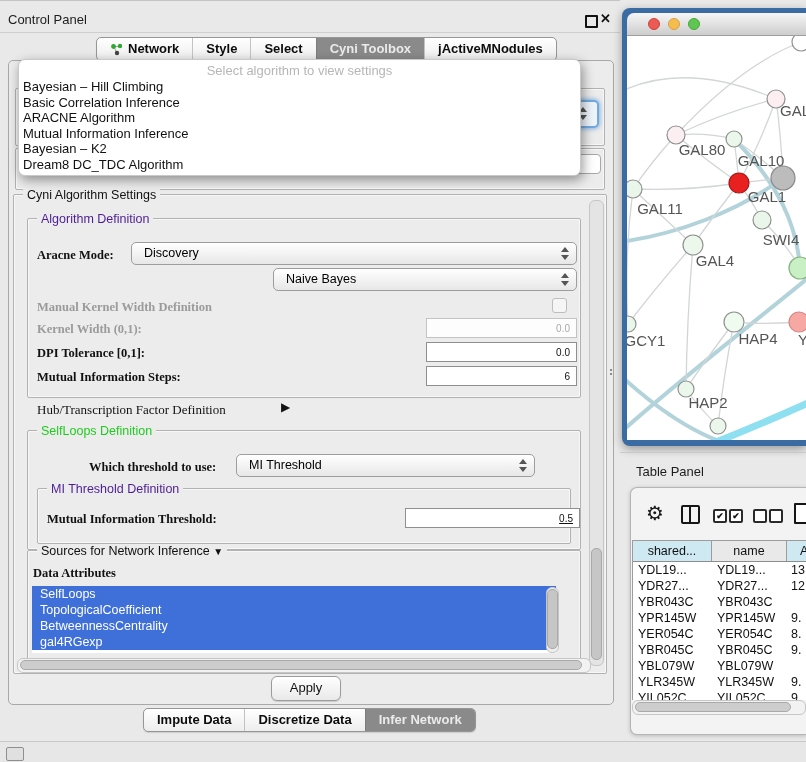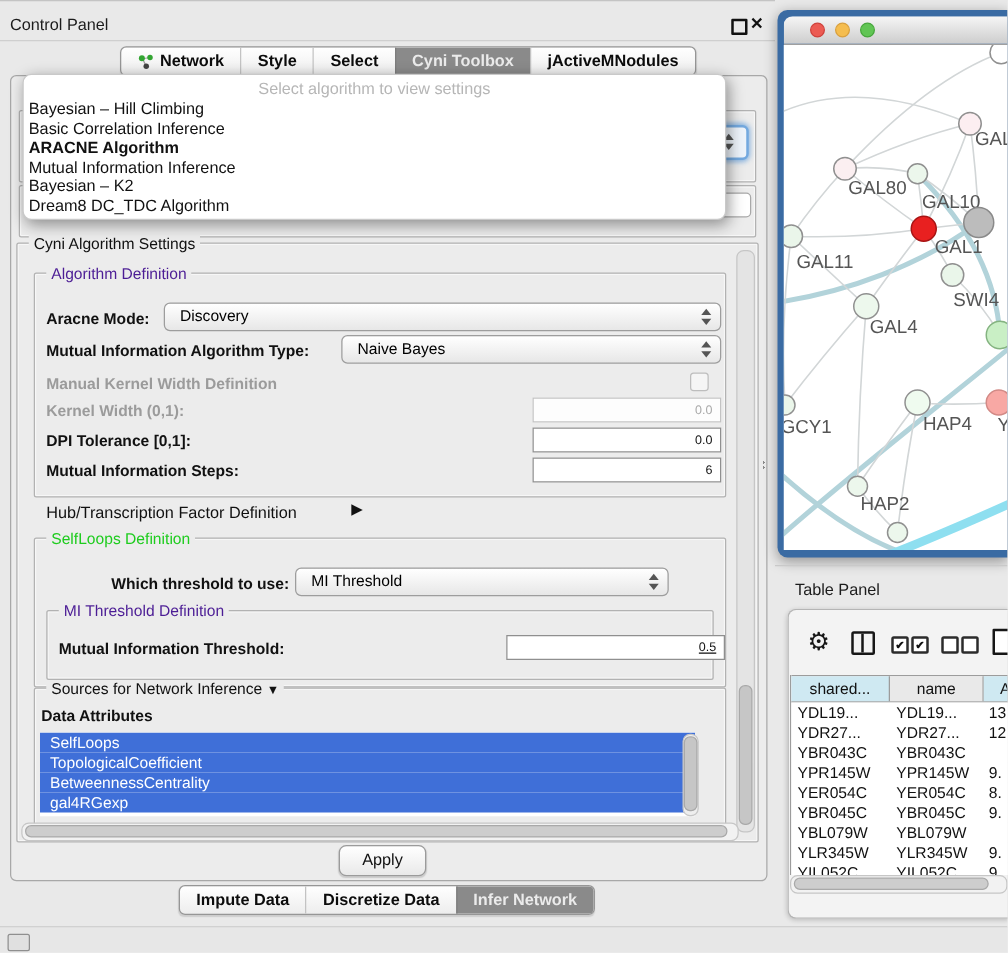--- a/index.html
+++ b/index.html
@@ -16,21 +16,21 @@
   .seg{font-size:13px;font-weight:bold;line-height:22px;padding:0 13px;border-left:1px solid #c3c3c3;color:#0c0c0c;cursor:pointer;white-space:nowrap;display:flex;align-items:center;gap:5px;}
   .seg:first-child{border-left:none;}
   .seg.sel{background:#8a8a8a;color:#ebebeb;border-left-color:#7d7d7d;}
   .cp-body{position:absolute;left:8px;top:59px;width:604px;height:643px;background:#ececec;
            border:1px solid #a8a8a8;border-radius:5px;}
   
   .fs{position:absolute;border:1px solid #b2b2b2;border-radius:2px;box-shadow:inset 0 0 0 1px rgba(255,255,255,.6);}
   .legend{position:absolute;font-size:12.5px;background:#ececec;padding:0 4px;white-space:nowrap;}
   .legend.blue{color:#4c1d95;}
   .legend.green{color:#1ecc1e;}
-  .lbl{position:absolute;font-size:12.5px;font-weight:bold;white-space:nowrap;}
+  .lbl{position:absolute;font-size:12.5px;font-weight:bold;white-space:nowrap;font-family:Liberation Serif, serif;}
   .lbl.dis{color:#9b9b9b;}
   .plain{font-weight:normal;}
   
   .combo{position:absolute;height:23px;border:1px solid #9d9d9d;border-radius:5px;
          background:linear-gradient(#ffffff,#e7e7e7);box-sizing:border-box;cursor:pointer;}
   .combo-text{position:absolute;left:12px;top:0;line-height:21px;font-size:12.5px;color:#000;}
   .combo-arrows{position:absolute;right:7px;top:3px;width:9px;height:15px;}
   .arr-up{position:absolute;left:1px;top:1px;width:0;height:0;border-left:4px solid transparent;border-right:4px solid transparent;border-bottom:5px solid #555;}
   .arr-dn{position:absolute;left:1px;bottom:1px;width:0;height:0;border-left:4px solid transparent;border-right:4px solid transparent;border-top:5px solid #555;}
   .tin{position:absolute;height:20px;line-height:20px;background:#fff;border:1px solid #8f8f8f;
@@ -43,21 +43,21 @@
   .sb-thumb-v{position:absolute;width:9px;background:#c6c6c6;border:1px solid #a9a9a9;border-radius:5px;}
   .sb-h{position:absolute;background:#f2f2f2;border:1px solid #c6c6c6;border-radius:6px;}
   .sb-thumb-h{position:absolute;height:8px;background:#cdcdcd;border:1px solid #a9a9a9;border-radius:5px;}
   .btn{position:absolute;height:23px;line-height:21px;border:1px solid #9b9b9b;border-radius:6px;
        background:linear-gradient(#ffffff,#e9e9e9);font-size:13px;text-align:center;cursor:pointer;box-shadow:0 1px 1px rgba(0,0,0,.15);}
   
   .dd{position:absolute;left:9px;top:-2px;width:561px;height:115px;background:#fff;
       border:1px solid #c9c9c9;border-radius:7px;box-shadow:2px 4px 12px rgba(0,0,0,.4);z-index:30;overflow:hidden;}
   .dd-ph{height:17px;line-height:17px;text-align:center;color:#b6b6b6;font-size:13px;margin-top:2px;}
   .dd-item{height:15.6px;line-height:15.6px;font-size:13px;padding-left:4px;cursor:pointer;white-space:nowrap;}
-  .dd-item.b{font-weight:bold;}
+  .dd-item.b{font-weight:normal;}
   
   .frag-combo{position:absolute;border:2px solid #74a9df;box-shadow:0 0 4px 1px rgba(96,156,219,.7);
               border-radius:5px;background:#eef4fb;}
   
   .netwin{position:absolute;left:622px;top:8px;width:184px;height:438px;background:#3a6ba3;
           border-radius:8px 0 0 8px;box-shadow:0 3px 10px rgba(0,0,0,.35);}
   .net-titlebar{position:absolute;left:5px;top:5px;right:0;height:22px;
                 background:linear-gradient(#f6f6f6,#cdcdcd);border-bottom:1px solid #9f9f9f;border-radius:7px 0 0 0;}
   .tl{position:absolute;top:5px;width:12px;height:12px;border-radius:50%;cursor:pointer;box-sizing:border-box;}
   .tl.red{background:#ec5b53;border:1px solid #cf423c;}
@@ -157,21 +157,20 @@
 
     <span class="lbl" style="left:28px;top:187px;">Aracne Mode:</span>
     <div class="combo" style="left:122px;top:181px;width:446px;">
       <span class="combo-text">Discovery</span>
       <span class="combo-arrows">
           <i class="arr-up"></i>
           <i class="arr-dn"></i>
         </span>
     </div>
 
-    <span class="lbl" style="left:28px;top:213px;">Mutual Information Algorithm Type:</span>
     <div class="combo" style="left:264px;top:207px;width:304px;">
       <span class="combo-text">Naive Bayes</span>
       <span class="combo-arrows">
           <i class="arr-up"></i>
           <i class="arr-dn"></i>
         </span>
     </div>
 
     <span class="lbl dis" style="left:28px;top:239px;">Manual Kernel Width Definition</span>
     <span class="chk" style="left:543px;top:237px;"></span>

